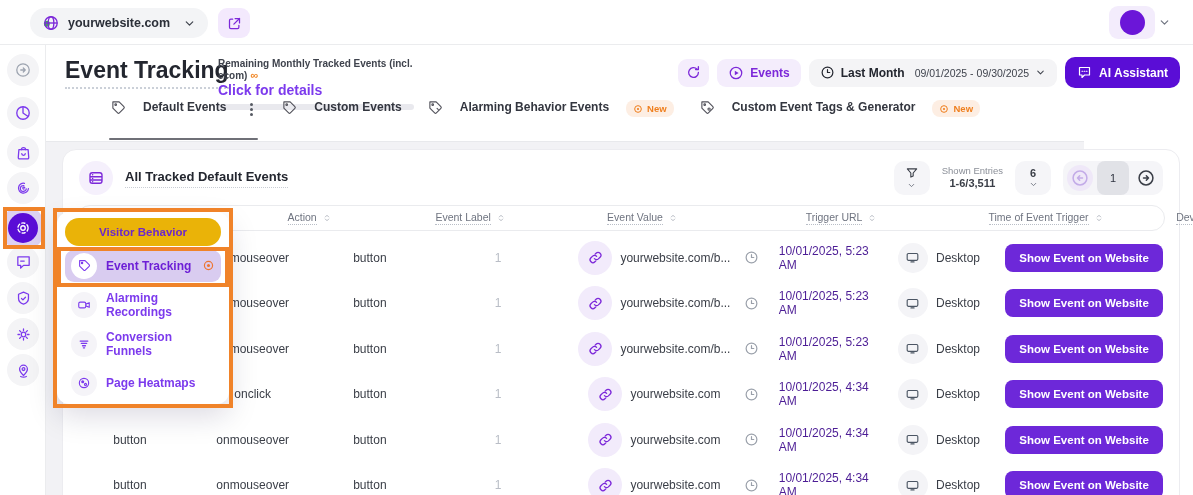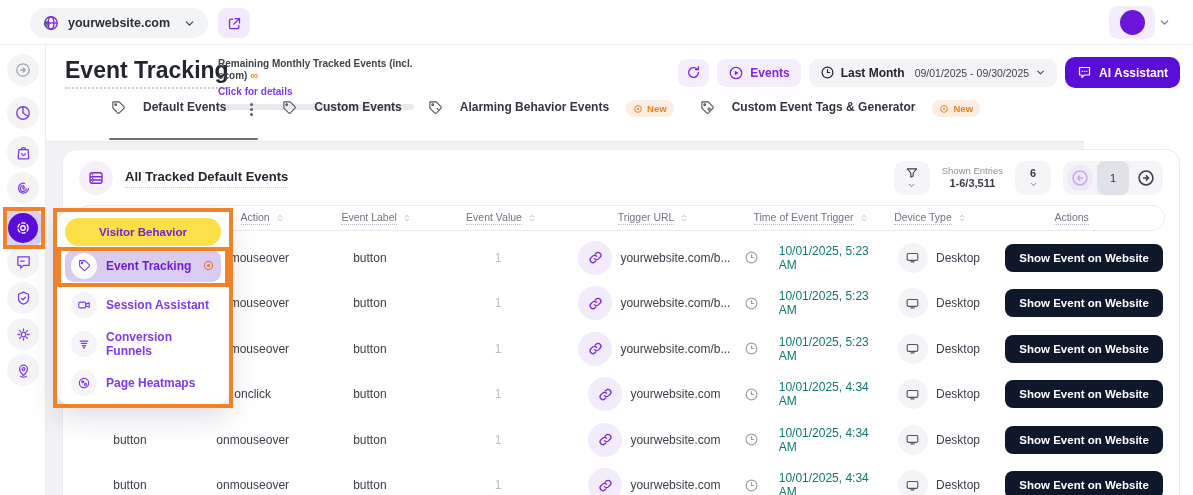--- a/index.html
+++ b/index.html
@@ -23,21 +23,21 @@
   .sb-icon.gray { color:#9ca3af; }
   .sb-tile { position:absolute; left:4px; top:164px; width:38px; height:38px; border-radius:10px; background:#ddd1f2; display:flex; align-items:center; justify-content:center; cursor:pointer; border:none; }
   .sb-tile .inner { width:30px; height:30px; border-radius:50%; background:#5a0dd6; display:flex; align-items:center; justify-content:center; color:#fff; }
 
   
   .page-head { position:absolute; left:46px; top:45px; width:1147px; height:96px; background:#fff; }
   .page-title { position:absolute; left:19px; top:12px; font-size:23px; font-weight:bold; color:#23262f; border-bottom:2px dotted #cbd0d8; padding-bottom:3px; }
   .tracker { position:absolute; left:172px; top:13px; width:200px; }
   .tracker-label { font-size:10px; font-weight:bold; color:#3f434d; }
   .tracker-label .inf { color:#f0831f; font-size:11px; font-weight:bold; margin-left:3px; }
-  .tracker-link { font-size:10px; font-weight:bold; color:#7c3aed; cursor:pointer; display:inline-block; margin-top:1px; }
+  .tracker-link { font-size:14px; font-weight:bold; color:#7c3aed; cursor:pointer; display:inline-block; margin-top:1px; }
   .tracker-bar { margin-top:5px; width:196px; height:6px; border-radius:3px; background:#e9e9ee; }
   .head-actions { position:absolute; right:13px; top:12px; height:31px; display:flex; align-items:center; gap:8px; }
   .icon-btn { width:31px; height:28px; border:none; border-radius:9px; background:#f4edfc; color:#7c28d9; display:flex; align-items:center; justify-content:center; cursor:pointer; }
   .pill { height:28px; border:none; border-radius:9px; display:flex; align-items:center; gap:6px; padding:0 11px; cursor:pointer; }
   .pill.active-pill { background:#f4edfc; color:#7c28d9; font-size:12px; font-weight:bold; }
   .pill.date-pill { background:#f4f4f6; color:#23262f; }
   .pill.date-pill .period { font-size:12px; font-weight:bold; }
   .pill.date-pill .range { font-size:10.5px; color:#3f434d; margin-left:4px; }
   .ai-btn { height:31px; border:none; border-radius:10px; background:#5a0dd6; color:#fff; font-size:12px; font-weight:bold; display:flex; align-items:center; gap:7px; padding:0 12px; cursor:pointer; }
 
@@ -63,37 +63,37 @@
   .entries { text-align:center; line-height:1.25; }
   .entries .lbl { font-size:9.5px; color:#8b8f98; }
   .entries .val { font-size:11px; color:#3a3e47; font-weight:bold; }
   .pagination { height:34px; background:#f5f5f8; border-radius:10px; display:flex; align-items:center; gap:4px; padding:0 4px; }
   .pg-circle { width:26px; height:26px; border-radius:50%; border:none; display:flex; align-items:center; justify-content:center; cursor:pointer; background:transparent; }
   .pg-prev { background:#efe8f8; color:#c3abe8; }
   .pg-next { color:#3a3e47; }
   .pg-page { width:32px; height:34px; border-radius:8px; background:#e1e2e7; display:flex; align-items:center; justify-content:center; font-size:11px; color:#2f3340; cursor:pointer; }
 
   .grid-cols { display:grid; grid-template-columns:12% 10% 11% 12% 16% 13% 9% 17%; }
-  .thead { margin:2px 14px 0 14px; height:26px; border:1px solid #eaebee; border-radius:13px; align-items:center; }
+  .thead { margin:2px 14px 0 14px; height:26px; border:1px solid #eaebee; border-radius:13px; align-items:center;gap:47px; }
   .th { display:flex; align-items:center; justify-content:center; gap:5px; font-size:10.5px; color:#6f7480; cursor:pointer; }
   .th .txt { border-bottom:1px dotted #b9bec7; padding-bottom:1px; }
   .tbody { margin-top:4px; }
   .trow { height:45.5px; align-items:center; }
   .cell { display:flex; align-items:center; justify-content:center; font-size:12px; color:#3a3e47; }
   .cell.value { color:#b9bdc6; }
   .url-chip { width:34px; height:34px; border-radius:50%; background:#f2ebfb; color:#7c28d9; display:flex; align-items:center; justify-content:center; margin-right:8px; }
   .url-cell { cursor:pointer; }
-  .time-cell { gap:20px; color:#0f766e; }
+  .time-cell { gap:20px; color:#4c1d95; }
   .time-cell .clk { color:#9aa0aa; }
   .dev-chip { width:30px; height:30px; border-radius:50%; background:#f4f4f7; color:#4b5563; display:flex; align-items:center; justify-content:center; margin-right:8px; }
-  .row-btn { border:none; background:#0f172a; color:#fff; font-family:"Liberation Sans",sans-serif; font-size:11.5px; font-weight:bold; border-radius:8px; padding:8px 14px; cursor:pointer; }
+  .row-btn { border:none; background:#6d28d9; color:#fff; font-family:"Liberation Sans",sans-serif; font-size:11.5px; font-weight:bold; border-radius:8px; padding:8px 14px; cursor:pointer; }
 
   
   .ov-panel { position:absolute; left:57px; top:212px; width:172px; height:192px; background:#fff; border-radius:12px; box-shadow:0 12px 30px rgba(20,10,60,.15); z-index:30; padding:6px 8px; }
-  .ov-group { height:28px; background:#fde047; border-radius:14px; display:flex; align-items:center; justify-content:center; font-size:11.5px; font-weight:bold; color:#6d28c9; }
+  .ov-group { height:28px; background:#eab308; border-radius:14px; display:flex; align-items:center; justify-content:center; font-size:11.5px; font-weight:bold; color:#6d28c9; }
   .ov-item { height:39px; display:flex; align-items:center; gap:9px; padding:0 6px; cursor:pointer; color:#7c3aed; font-size:12px; font-weight:bold; }
   .ov-item .ic { width:26px; height:26px; border-radius:50%; background:#f5f4f8; color:#7c3aed; display:flex; align-items:center; justify-content:center; flex:0 0 26px; }
   .ov-item.selected { background:#d9ccf0; border-radius:9px; height:32px; margin:3.5px 0; color:#6d1fd6; }
   .ov-item.selected .ic { background:#fff; }
   .ov-item .tgt { margin-left:auto; color:#ee7530; }
   .ann { position:absolute; border:4px solid #f08329; z-index:40; pointer-events:none; }
   .ann.outer { left:53px; top:208px; width:180px; height:200px; }
   .ann.inner { left:57px; top:247px; width:172px; height:40px; z-index:41; }
   .ann.sb { left:3px; top:207px; width:42px; height:42px; }
 </style>
@@ -705,21 +705,21 @@
           </svg>
         </span>
     </div>
     <div class="ov-item">
       <span class="ic">
           <svg width="14" height="14" viewBox="0 0 24 24" fill="none" stroke="currentColor" stroke-width="1.9" stroke-linejoin="round">
             <rect x="3" y="7" width="12" height="10" rx="2.5"></rect>
             <path d="M15 10.5 21 8v8l-6-2.5"></path>
           </svg>
         </span>
-      <span>Session Assistant</span>
+      <span>Alarming Recordings</span>
     </div>
     <div class="ov-item">
       <span class="ic">
           <svg width="14" height="14" viewBox="0 0 24 24" fill="none" stroke="currentColor" stroke-width="2.3" stroke-linecap="round">
             <path d="M5.5 7h13M7.5 11h9M9.5 15h5M11 18.6h2"></path>
           </svg>
         </span>
       <span>Conversion Funnels</span>
     </div>
     <div class="ov-item">

